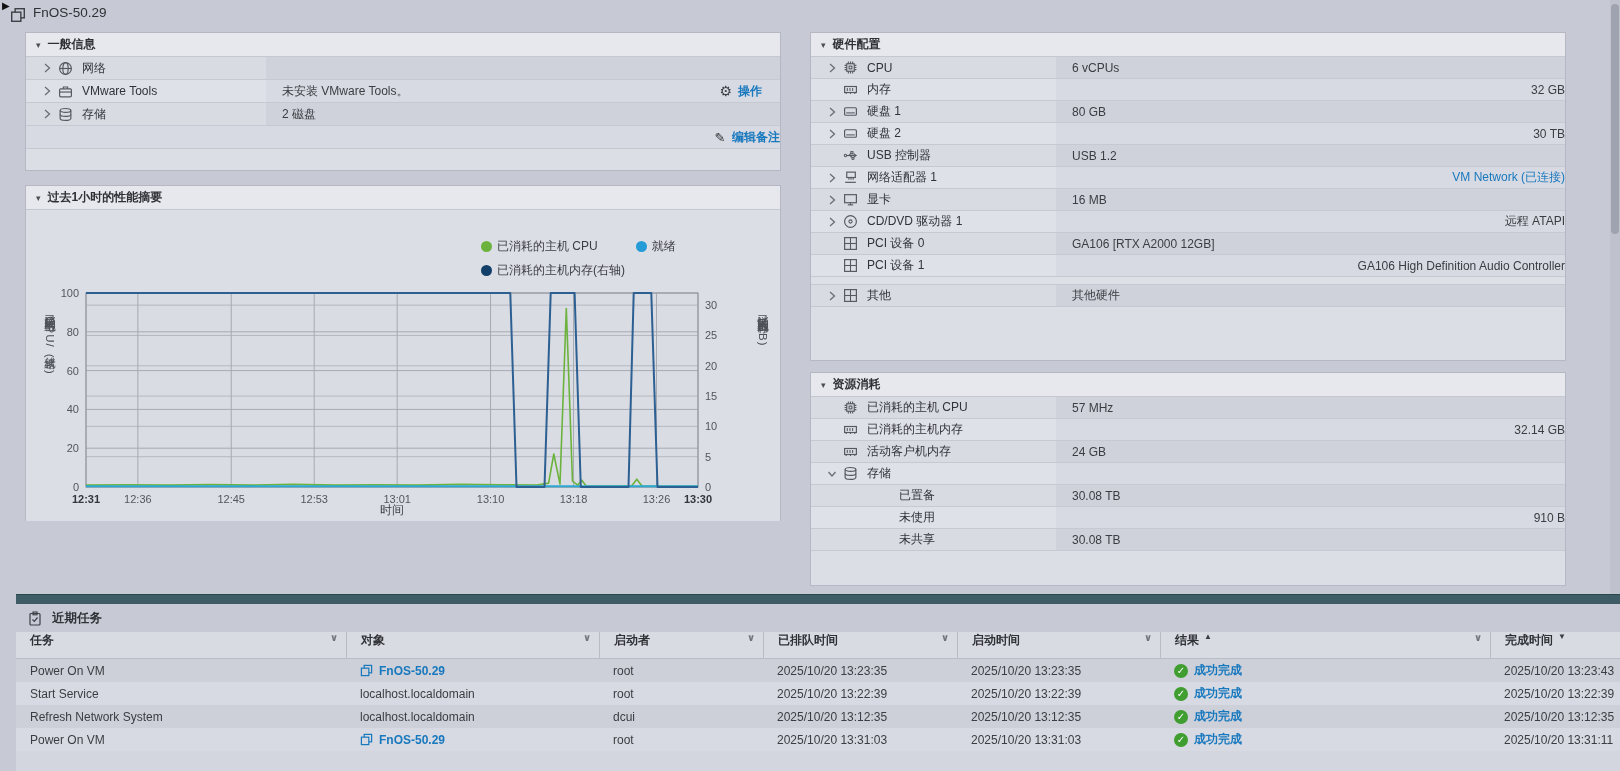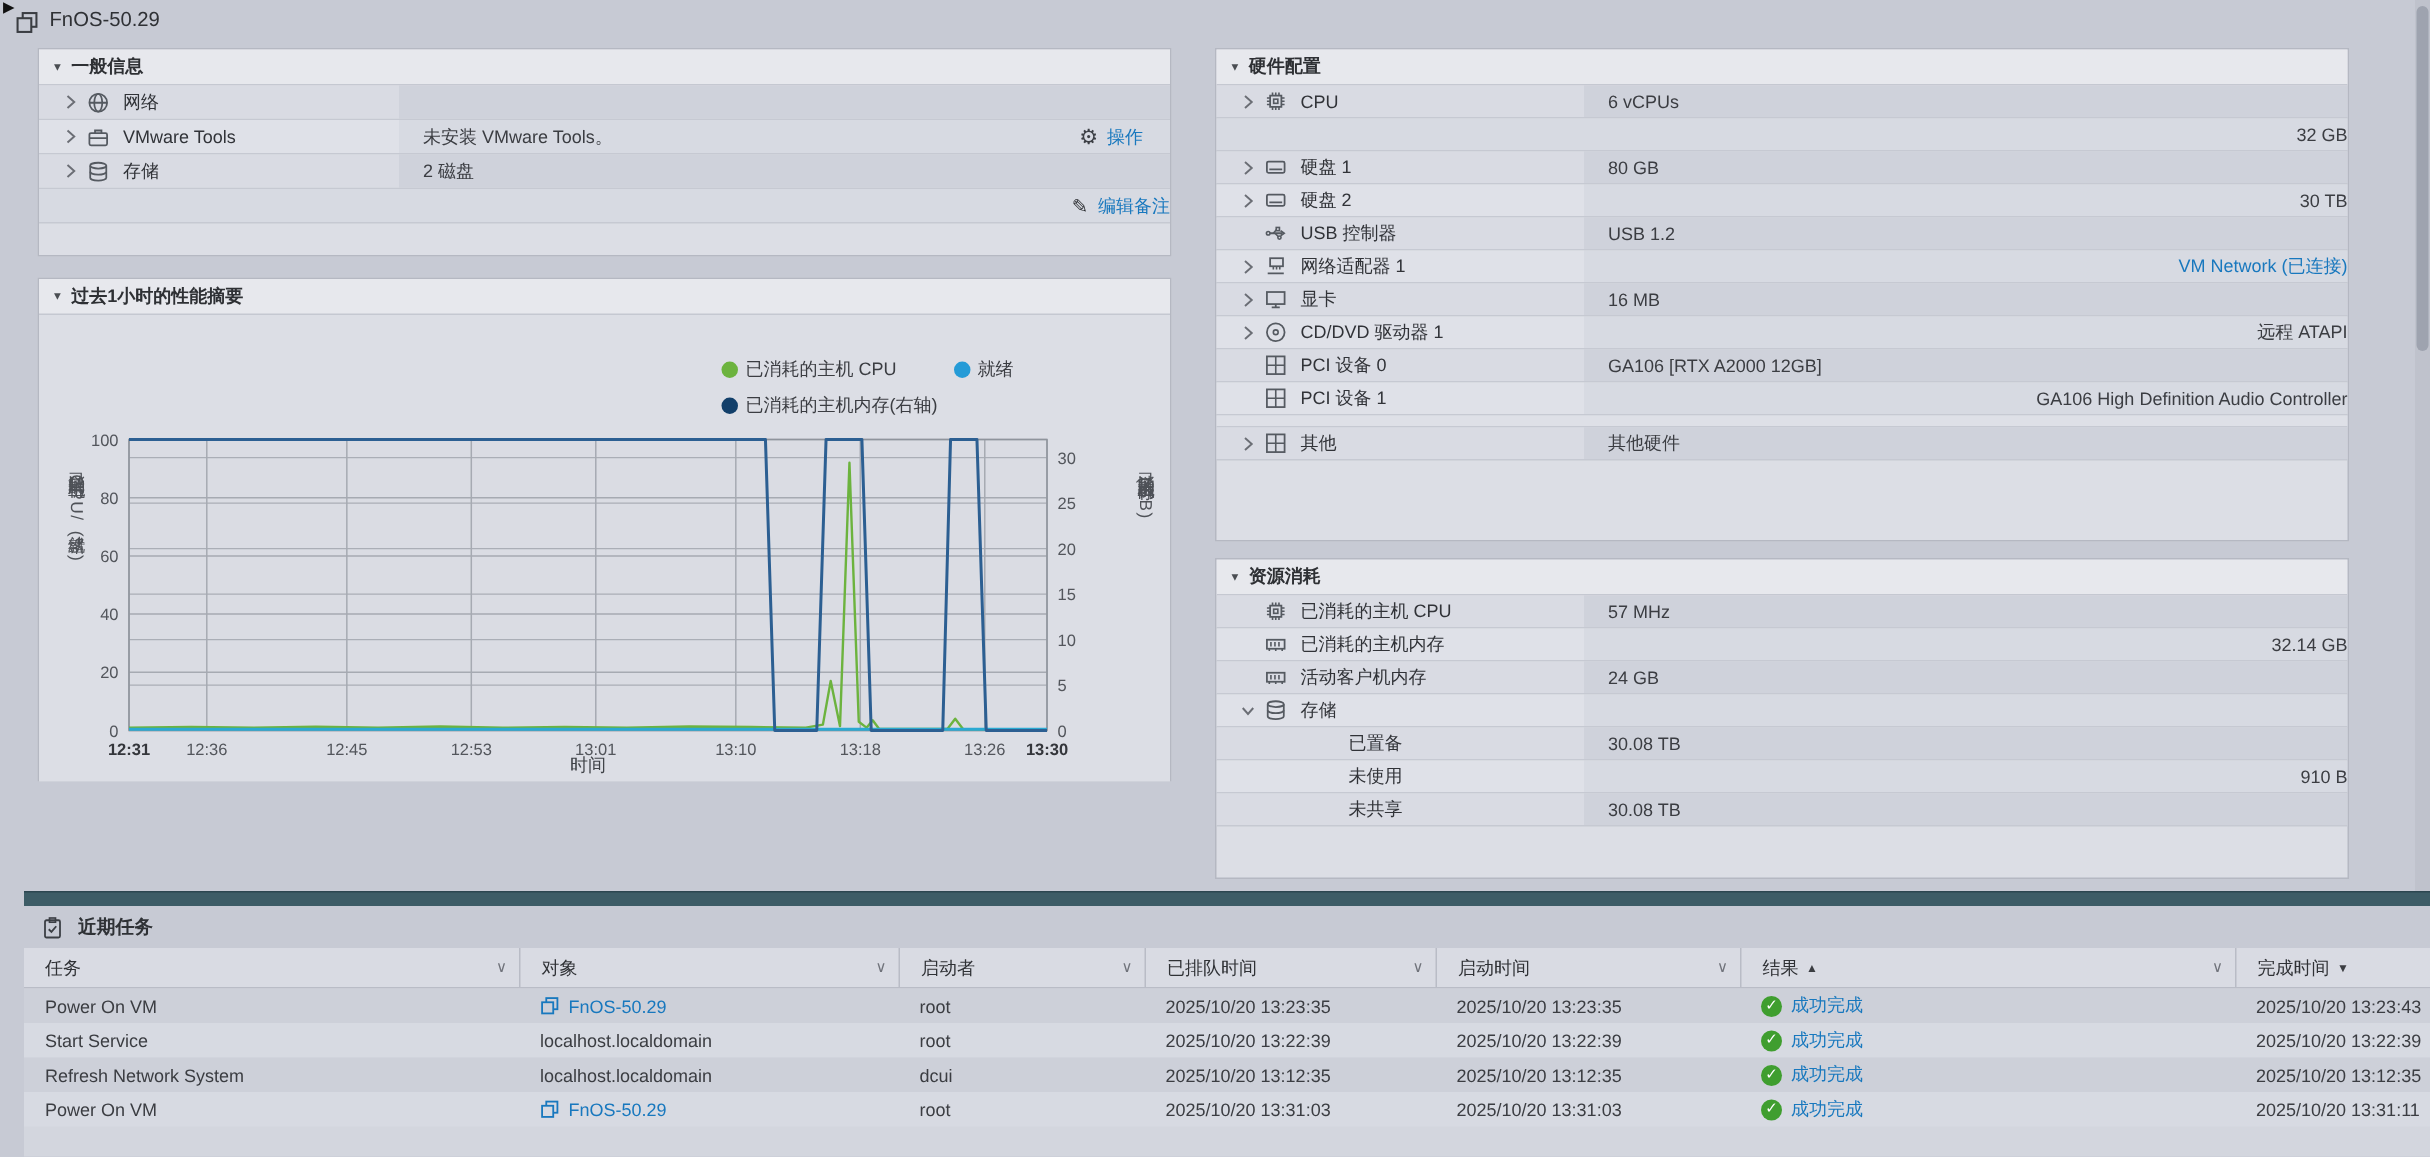--- a/index.html
+++ b/index.html
@@ -24,21 +24,21 @@
   .lbl { width:240px; display:flex; align-items:center; padding-left:16px; gap:6px;
          color:#313338; flex:none; }
   .panel.right .lbl { width:245px; }
   .val { flex:1; display:flex; align-items:center; padding-left:16px; color:#3b3d42; }
   .row.d .lbl { background:#d9dbe3; } .row.d .val { background:#cfd2db; }
   .row.l .lbl { background:#dfe1e8; } .row.l .val { background:#d7dae2;justify-content:flex-end; }
   .chev { width:10px; height:12px; flex:none; display:flex; align-items:center; }
   .icn { width:15px; height:15px; flex:none; margin-right:3px; }
   .icn svg, .chev svg { display:block; }
   .link { color:#1878be; cursor:pointer; }
-  .blink { color:#1878be; font-weight:400; cursor:pointer; }
+  .blink { color:#1878be; font-weight:700; cursor:pointer; }
   .spacer-row { height:8px; background:#dee0e7; border-bottom:1px solid #c6c9d2; }
   .child .lbl { padding-left:88px; }
   .action-right { margin-left:auto; margin-right:18px; display:flex; align-items:center; gap:6px; }
   .gear { font-size:14px; color:#3c3f45; line-height:1; }
   .pencil { font-size:13px; color:#2b2d31; line-height:1; }
 
   
   #perf-body { position:relative; height:311px; background:#dcdee5; }
   .legend { position:absolute; left:455px; top:28px; display:flex; flex-direction:column; gap:7px; }
   .legend-row { display:flex; gap:38px; }
@@ -56,22 +56,22 @@
   #scroll-thumb { position:absolute; left:1px; top:4px; width:8px; height:230px;
     background:#9ea3af; border-radius:4px; }
 
   
   #tasks { position:absolute; left:16px; top:594px; width:1620px; height:177px; background:#d3d6de; }
   #tasks-divider { height:10px; background:#3d5c66; border-top:1px solid #2c4650; }
   #tasks-titlebar { height:28px; background:#c7cad4; display:flex; align-items:center;
      padding-left:12px; gap:9px; font-weight:700; font-size:12.5px; color:#2f3236; }
   .tgrid { display:grid; grid-template-columns:330px 253px 164px 194px 203px 330px 146px; }
   #tasks-header { height:27px; background:#d9dbe3; border-bottom:1px solid #b9bcc6; }
-  .th { display:flex; align-items:center; padding:0 8px 0 14px; gap:5px;
-        border-left:1px solid #b9bcc6; color:#2f3135; font-weight:400; cursor:pointer; }
+  .th { display:flex; padding:0 8px 0 14px; gap:5px;
+        border-left:1px solid #b9bcc6; color:#2f3135; font-weight:700; cursor:pointer; }
   .th:first-child { border-left:none; }
   .th .cchev { margin-left:auto; color:#70737b; font-size:10px; }
   .sort { font-size:8px; color:#3b3d42; }
   .trow { height:23px; }
   .trow.d { background:#cdd0d9; } .trow.l { background:#d7dae2; }
   .td { display:flex; align-items:center; padding-left:14px; gap:6px; overflow:hidden;
         white-space:nowrap; color:#3b3d42; }
   .ok-ic { width:14px; height:14px; border-radius:50%; background:#3f9e2f; color:#fff;
      font-size:10px; font-weight:700; display:flex; align-items:center; justify-content:center; flex:none; }
 </style>
@@ -266,20 +266,30 @@
             <path d="M5,1.5 v2 M7,1.5 v2 M9,1.5 v2 M5,10.5 v2 M7,10.5 v2 M9,10.5 v2 M1.5,5 h2 M1.5,7 h2 M1.5,9 h2 M10.5,5 h2 M10.5,7 h2 M10.5,9 h2" stroke="#555a61" stroke-width="1"></path>
           </svg>
         </span>
       <span class="ltxt">CPU</span>
     </div>
     <div class="val">
         <span>6 vCPUs</span>
       </div>
   </div>
   <div class="row h27 l">
+    <div class="lbl">
+      <span class="chev"></span>
+      <span class="icn">
+          <svg width="15" height="15" viewBox="0 0 14 14">
+            <rect x="1.5" y="4.2" width="11" height="5.6" fill="none" stroke="#555a61" stroke-width="1.1"></rect>
+            <path d="M4,5.6 v2.8 M6.5,5.6 v2.8 M9,5.6 v2.8 M3,9.8 v1.4 M7,9.8 v1.4 M11,9.8 v1.4" stroke="#555a61" stroke-width="1"></path>
+          </svg>
+        </span>
+      <span class="ltxt">内存</span>
+    </div>
     <div class="val">
         <span>32 GB</span>
       </div>
   </div>
   <div class="row h27 d">
     <div class="lbl">
       <span class="chev">
           <svg width="10" height="12" viewBox="0 0 10 12">
             <polyline points="3,2 7.5,6 3,10" fill="none" stroke="#6b6e75" stroke-width="1.3"></polyline>
           </svg>

